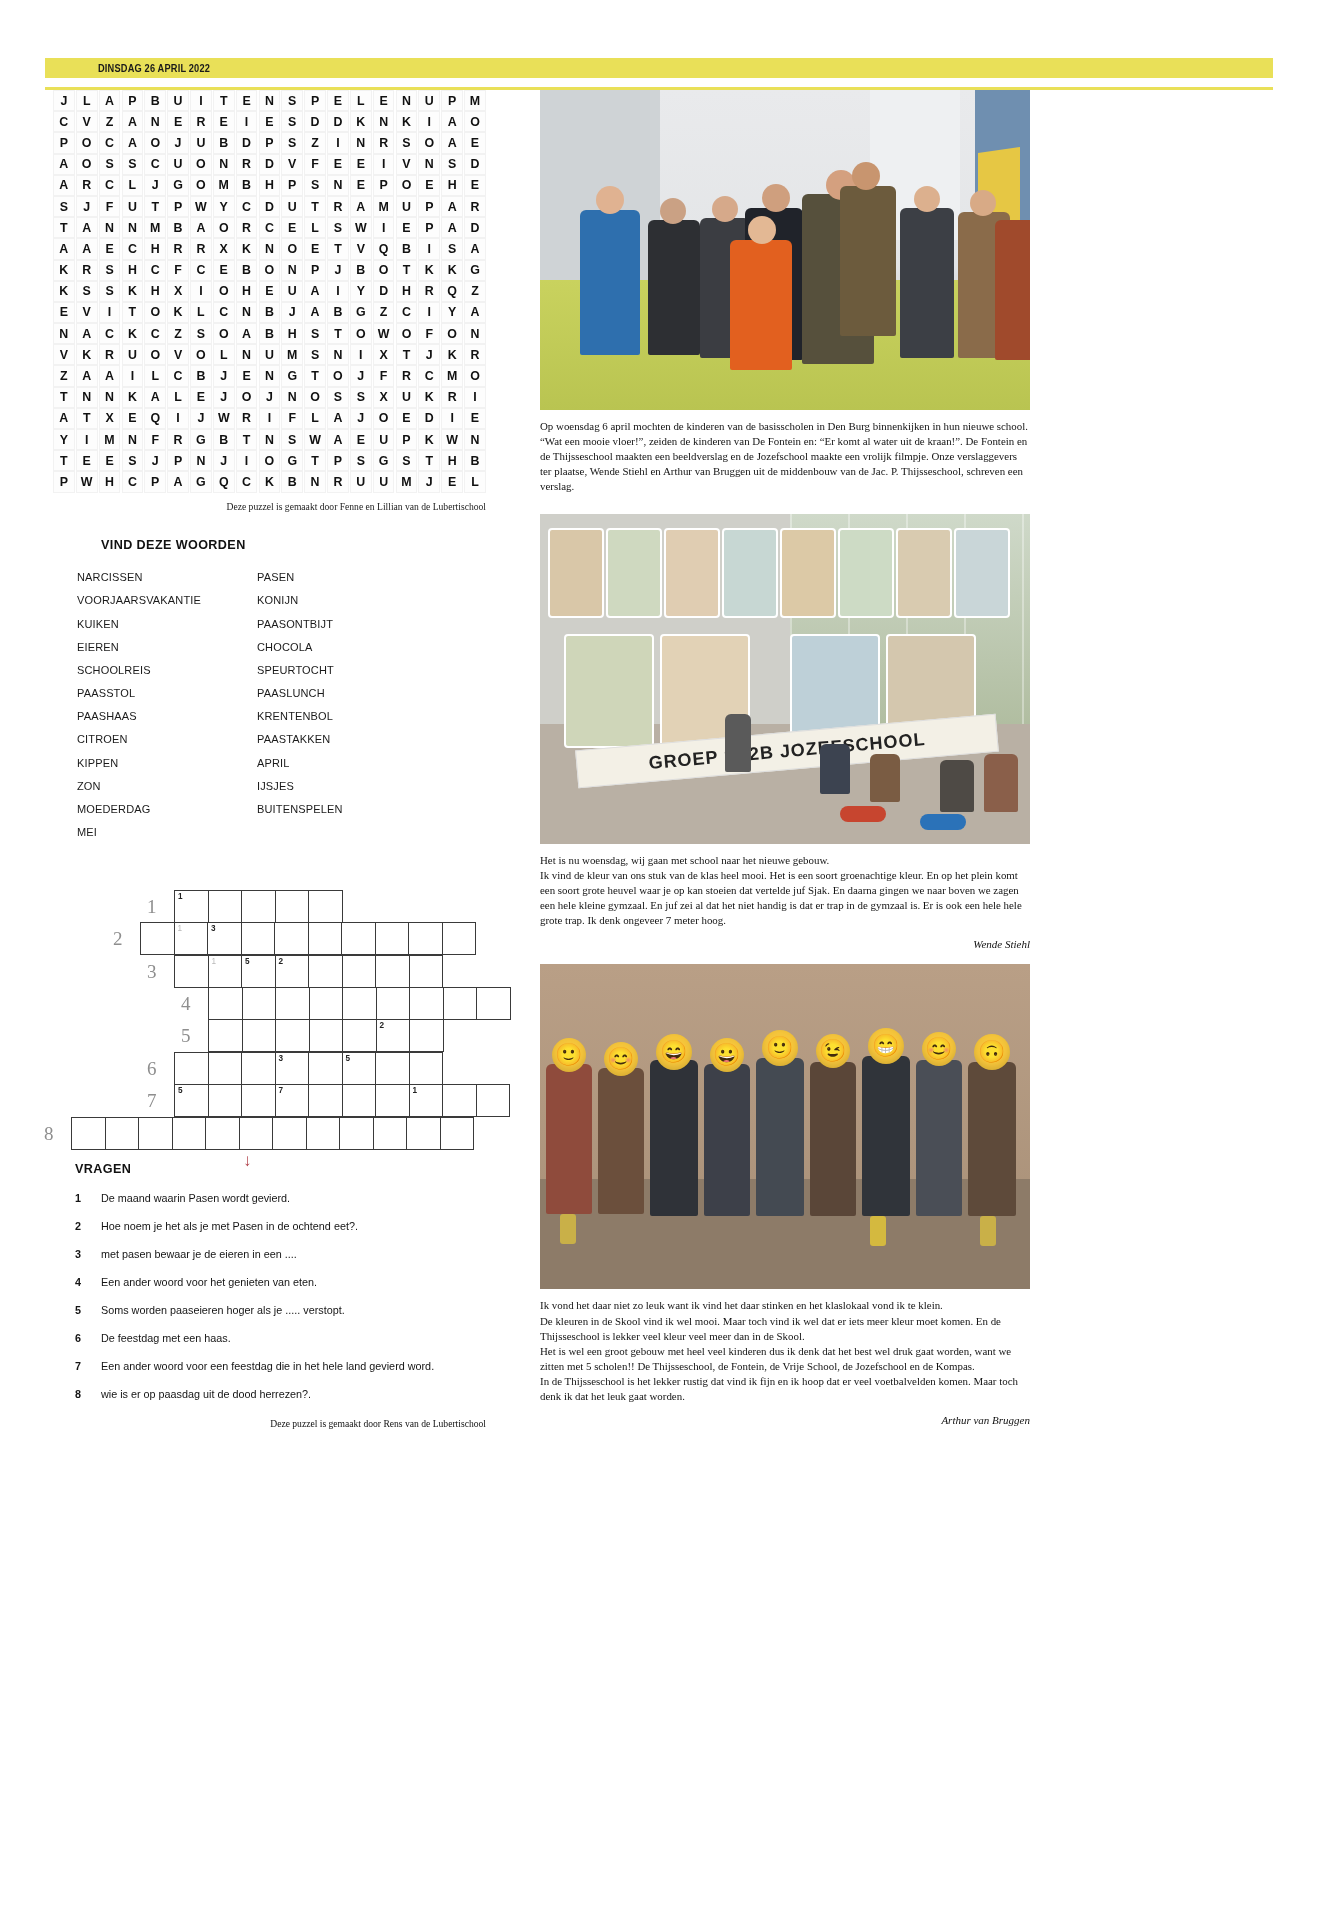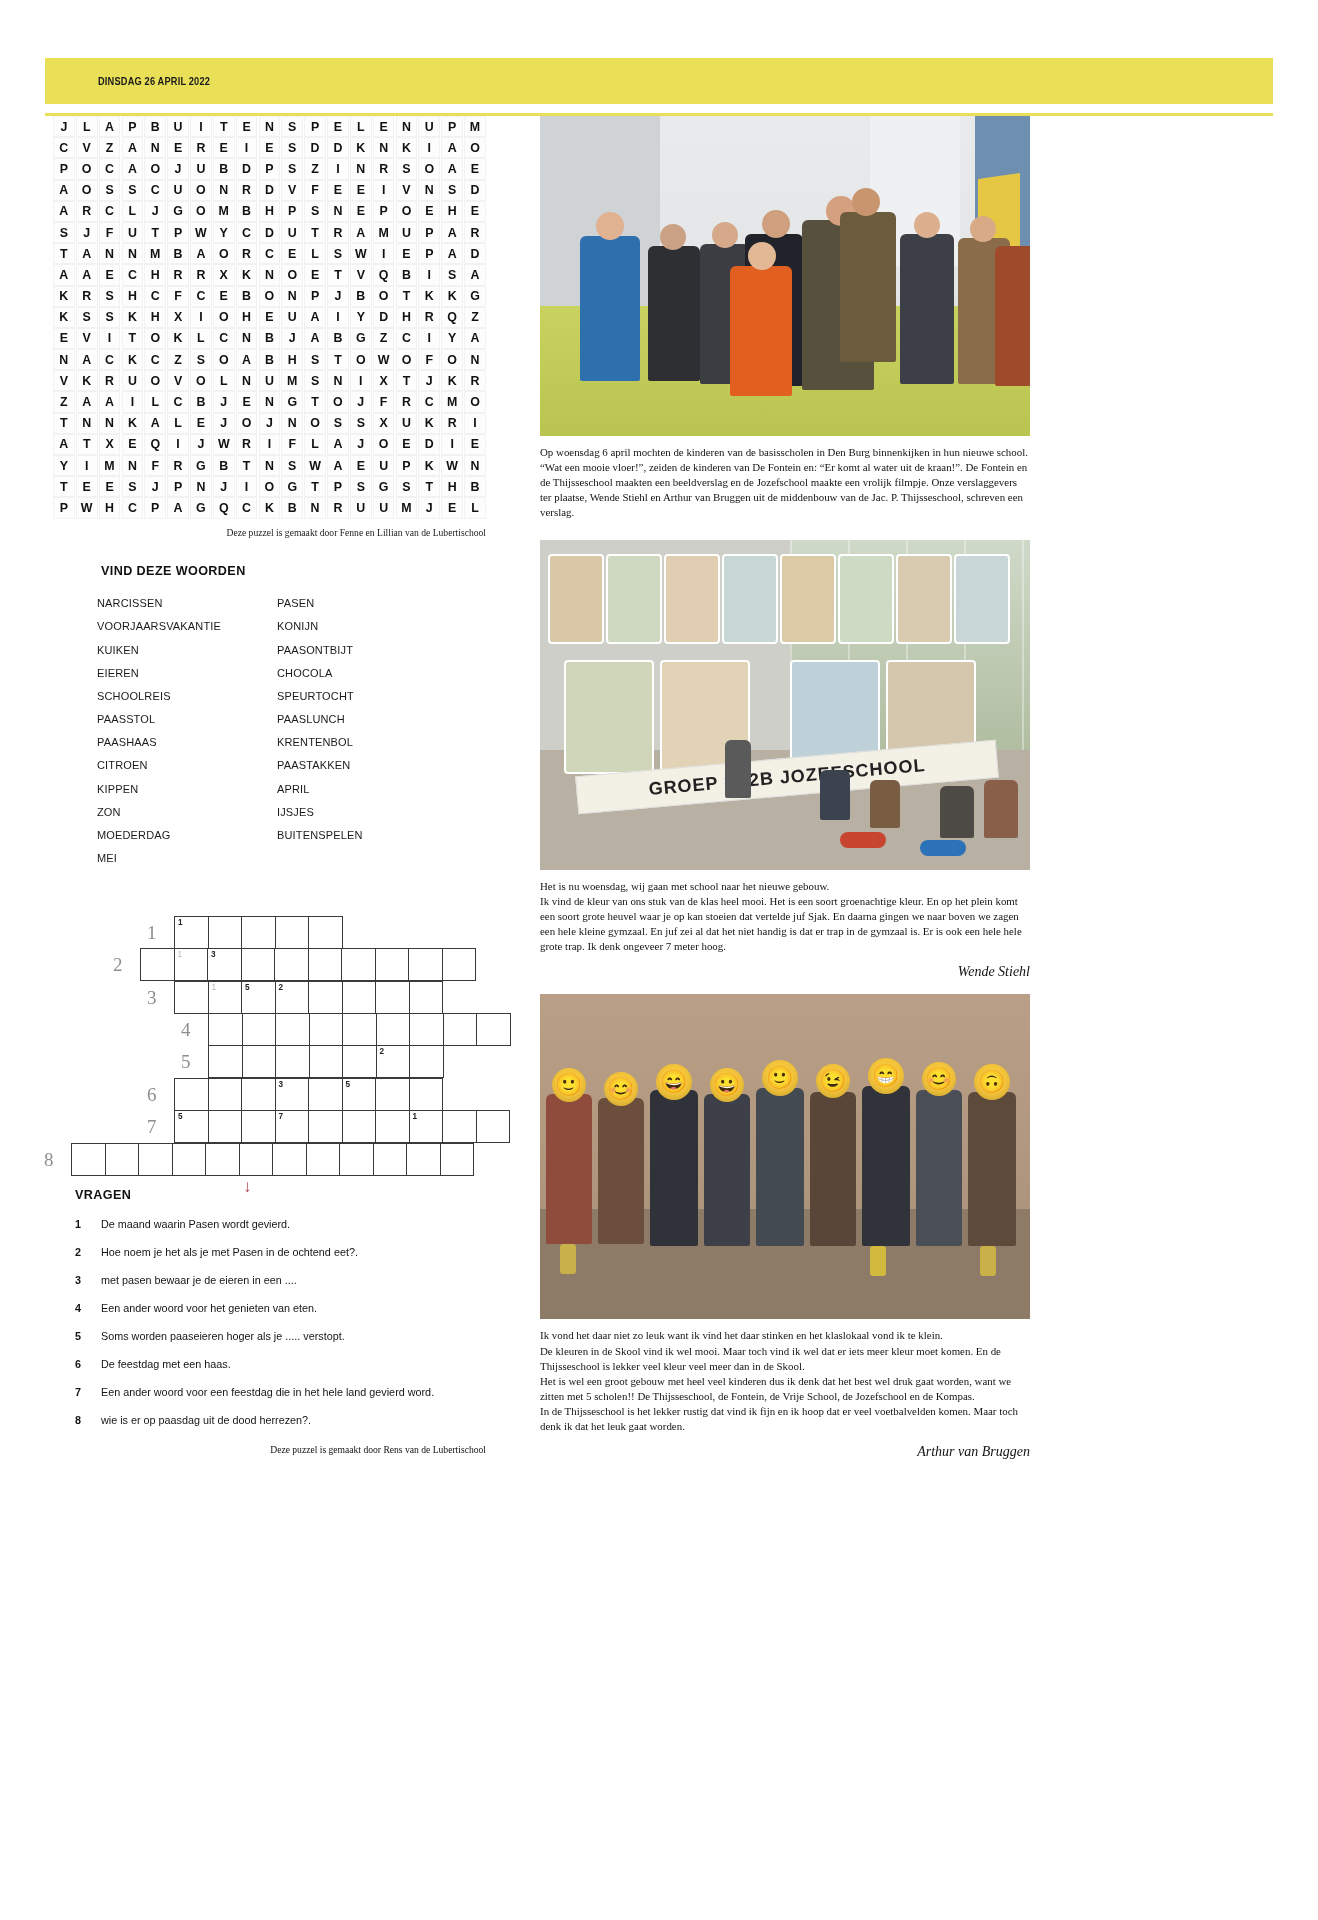--- a/index.html
+++ b/index.html
@@ -15,21 +15,21 @@
     position:relative;
     width:1318px;height:1920px;
     box-sizing:border-box;
     padding:0 45px;
   }
 
   
   .masthead{
     position:relative;
     margin-top:58px;
-    height:46px;
+    height:20px;
     background:#e9e058;
     display:flex;align-items:center;
   }
   .masthead .date{
     font-size:10.5px;font-weight:bold;letter-spacing:.2px;
     color:#1a1a1a;margin-left:53px;
     font-family:"Liberation Sans", sans-serif;
     transform:scaleX(.88);transform-origin:left center;
   }
   .masthead .brand{
@@ -82,21 +82,21 @@
   }
 
   
   .find-head{
     font-size:12.6px;font-weight:bold;letter-spacing:.4px;
     margin:26px 0 14px 56px;color:#111;
   }
   .wordlist{
     display:grid;grid-template-columns:1fr 1fr;
     column-gap:0;row-gap:0;
-    margin-left:52px;width:360px;
+    margin-left:32px;width:360px;
   }
   .wordlist li{
     list-style:none;font-size:11px;
     letter-spacing:.15px;
     padding:5.6px 0;color:#1a1a1a;
   }
   .wordlist{padding:0;margin-top:0;}
 
   
   .crossword-wrap{
@@ -160,21 +160,21 @@
   .ph2{height:330px;}
   .ph3{height:325px;}
 
   .body-text{
     font-size:10.9px;line-height:1.38;
     color:#131313;
     margin:9px 0 0 0;
     font-family:"Liberation Serif", serif;
   }
   .byline{
-    text-align:right;font-style:italic;font-size:14px;
+    text-align:right;font-style:italic;font-size:11px;
     margin-top:10px;
     font-family:"Liberation Serif", serif;
   }
   .sp20{height:20px;}
   .sp14{height:14px;}
 
   
   .scene{position:absolute;inset:0;}
   .floor{position:absolute;left:0;right:0;bottom:0;}
   .kid{position:absolute;border-radius:6px 6px 2px 2px;}

